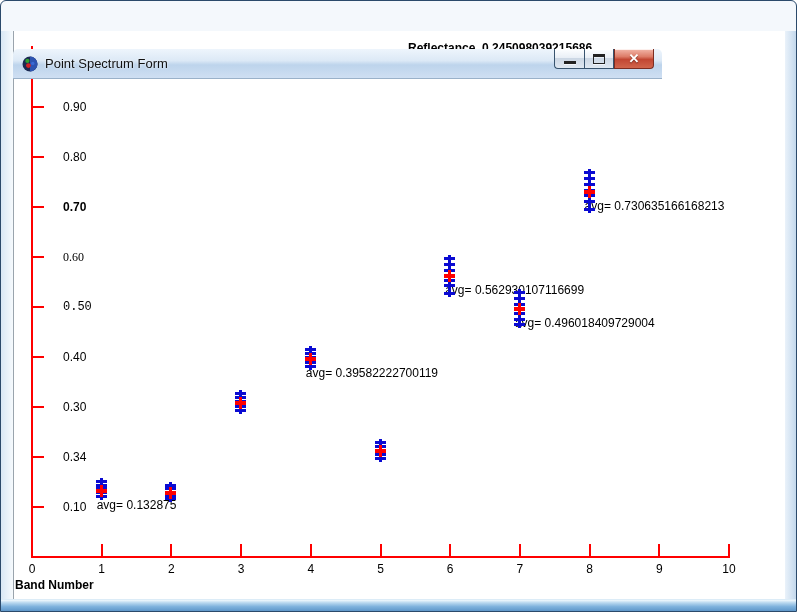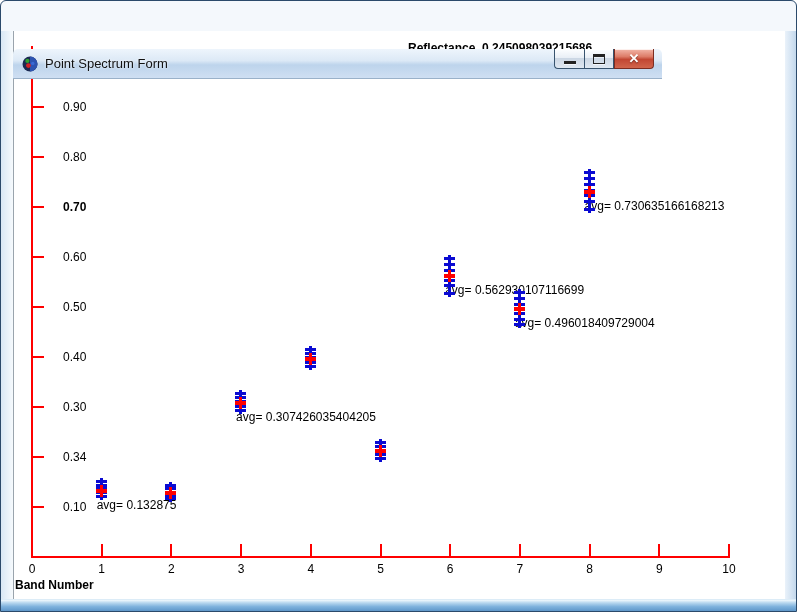--- a/index.html
+++ b/index.html
@@ -83,23 +83,23 @@
       <div class="axis" style="left: 30px; top: 555px; width: 699px; height: 2px; background: rgb(255, 0, 0);"></div>
       <div class="tick" style="left: 30px; top: 505px; width: 13px; height: 2px; background: rgb(255, 0, 0);"></div>
       <div class="ticklabel" style="left: 62px; top: 499px;">0.10</div>
       <div class="tick" style="left: 30px; top: 455px; width: 13px; height: 2px; background: rgb(255, 0, 0);"></div>
       <div class="ticklabel" style="left: 62px; top: 449px;">0.34</div>
       <div class="tick" style="left: 30px; top: 405px; width: 13px; height: 2px; background: rgb(255, 0, 0);"></div>
       <div class="ticklabel" style="left: 62px; top: 399px;">0.30</div>
       <div class="tick" style="left: 30px; top: 355px; width: 13px; height: 2px; background: rgb(255, 0, 0);"></div>
       <div class="ticklabel" style="left: 62px; top: 349px;">0.40</div>
       <div class="tick" style="left: 30px; top: 305px; width: 13px; height: 2px; background: rgb(255, 0, 0);"></div>
-      <div class="ticklabel" style="left: 62px; top: 299px;">0.50</div>
+      <div class="ticklabel" style="left: 62px; top: 299px; font-family: Liberation Mono, monospace;">0.50</div>
       <div class="tick" style="left: 30px; top: 255px; width: 13px; height: 2px; background: rgb(255, 0, 0);"></div>
-      <div class="ticklabel" style="left: 62px; top: 249px;">0.60</div>
+      <div class="ticklabel" style="left: 62px; top: 249px; font-family: Liberation Serif, serif;">0.60</div>
       <div class="tick" style="left: 30px; top: 205px; width: 13px; height: 2px; background: rgb(255, 0, 0);"></div>
       <div class="ticklabel" style="left: 62px; top: 199px; font-weight: bold;">0.70</div>
       <div class="tick" style="left: 30px; top: 155px; width: 13px; height: 2px; background: rgb(255, 0, 0);"></div>
       <div class="ticklabel" style="left: 62px; top: 149px;">0.80</div>
       <div class="tick" style="left: 30px; top: 105px; width: 13px; height: 2px; background: rgb(255, 0, 0);"></div>
       <div class="ticklabel" style="left: 62px; top: 99px;">0.90</div>
       <div class="tick" style="left: 30px; top: 55px; width: 13px; height: 2px; background: rgb(255, 0, 0);"></div>
       <div class="ticklabel" style="left: 62px; top: 49px;">1.00</div>
       <div class="tick" style="left: 30px; top: 543px; width: 2px; height: 12px; background: rgb(255, 0, 0);"></div>
       <div class="ticklabel xticklabel" style="left: 16px; top: 561px; width: 30px;">0</div>
@@ -117,21 +117,21 @@
       <div class="ticklabel xticklabel" style="left: 434.2px; top: 561px; width: 30px;">6</div>
       <div class="tick" style="left: 517.9px; top: 543px; width: 2px; height: 12px; background: rgb(255, 0, 0);"></div>
       <div class="ticklabel xticklabel" style="left: 503.9px; top: 561px; width: 30px;">7</div>
       <div class="tick" style="left: 587.6px; top: 543px; width: 2px; height: 12px; background: rgb(255, 0, 0);"></div>
       <div class="ticklabel xticklabel" style="left: 573.6px; top: 561px; width: 30px;">8</div>
       <div class="tick" style="left: 657.3px; top: 543px; width: 2px; height: 12px; background: rgb(255, 0, 0);"></div>
       <div class="ticklabel xticklabel" style="left: 643.3px; top: 561px; width: 30px;">9</div>
       <div class="tick" style="left: 727px; top: 543px; width: 2px; height: 12px; background: rgb(255, 0, 0);"></div>
       <div class="ticklabel xticklabel" style="left: 713px; top: 561px; width: 30px;">10</div>
       <div class="avg-label" style="left: 95.7px; top: 496.562px;">avg= 0.132875</div>
-      <div class="avg-label" style="left: 235.1px; top: 409.287px;">avg= 0.307426035404205</div>
+      <div class="avg-label" style="left: 304.8px; top: 365.089px;">avg= 0.39582222700119</div>
       <div class="avg-label" style="left: 444.2px; top: 281.535px;">avg= 0.562930107116699</div>
       <div class="avg-label" style="left: 513.9px; top: 314.991px;">avg= 0.496018409729004</div>
       <div class="avg-label" style="left: 583.6px; top: 197.682px;">avg= 0.730635166168213</div>
       <div class="smp" style="left: 98.7px; top: 476.5px; width: 3px; height: 22.5px;"></div>
       <div class="smp" style="left: 94.7px; top: 478.5px; width: 11px; height: 3px;"></div>
       <div class="smp" style="left: 94.7px; top: 482.5px; width: 11px; height: 3px;"></div>
       <div class="smp" style="left: 94.7px; top: 486px; width: 11px; height: 3px;"></div>
       <div class="smp" style="left: 94.7px; top: 490px; width: 11px; height: 3px;"></div>
       <div class="smp" style="left: 94.7px; top: 494px; width: 11px; height: 3px;"></div>
       <div class="avgm" style="left: 98.7px; top: 483.562px; width: 3px; height: 12px; background: rgb(255, 0, 0);"></div>

